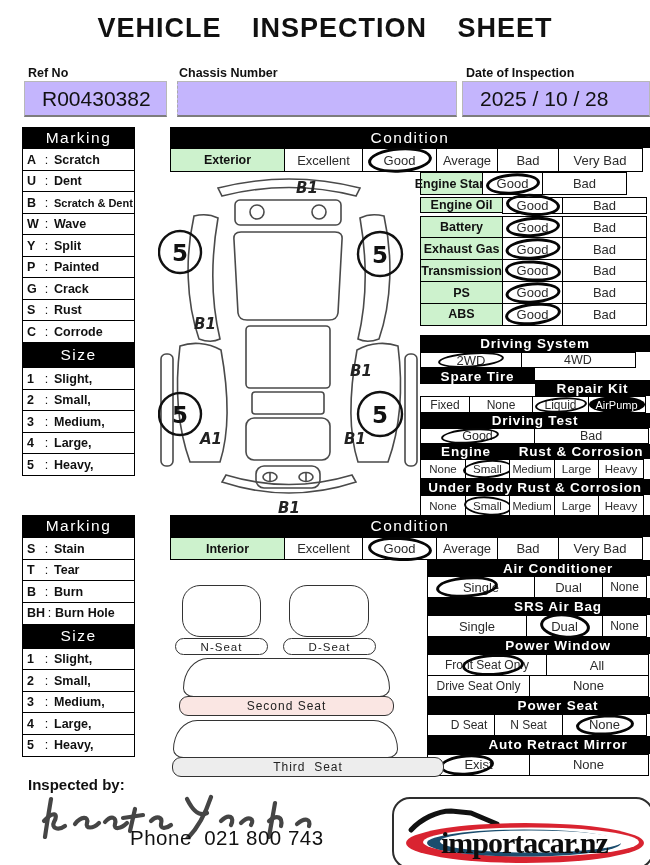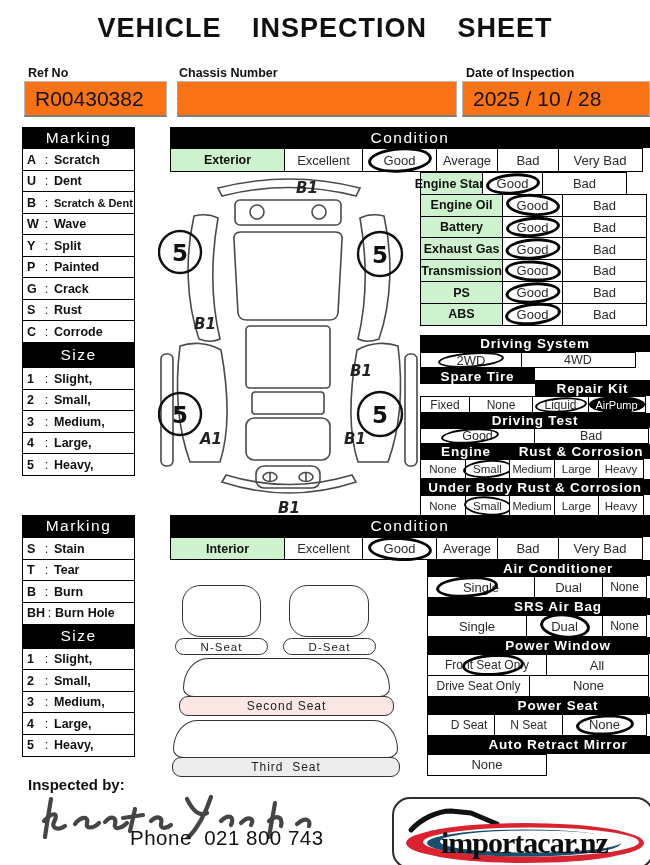--- a/index.html
+++ b/index.html
@@ -31,22 +31,22 @@
   .srow { height:23px; display:flex; align-items:center; background:#fff; border:1.5px solid #000;
           padding-left:4px; font-weight:bold; font-size:12.5px; white-space:nowrap; }
   .srow + .srow { margin-top:-1.5px; }
   .mcode { min-width:15px; }
   .mcolon { width:9px; text-align:center; font-weight:normal; }
   .mdesc { margin-left:3px; }
   .tight .mdesc { font-size:11px; }
 
   .title { text-align:center; font-size:27px; font-weight:bold; letter-spacing:1px; word-spacing:22px; }
   .flabel { font-size:12.5px; font-weight:600; color:#111; }
-  .fieldbox { border:1px solid #b8b8b8; border-bottom:2px solid #7d7d7d; background:#f97316;
-              display:flex; align-items:center; font-size:21px; padding-left:10px; }
+  .fieldbox { border:1px solid #b8b8b8; border-bottom:2px solid #7d7d7d; background:#c4b5fd;
+              display:flex; align-items:center; font-size:21px; padding-left:17px; }
   .seat-back { position:absolute; border:1.6px solid #333; background:#fff; }
   .seat-strip { position:absolute; border:1.6px solid #333; background:#fff; border-radius:9px;
                 display:flex; align-items:center; justify-content:center; font-size:11.5px; letter-spacing:1px; color:#222; }
   .mark-text { font-family:"DejaVu Sans", sans-serif; font-weight:bold; font-style:italic; font-size:15px; fill:#222; }
   .mark-five { font-family:"DejaVu Sans", sans-serif; font-weight:bold; font-size:23px; fill:#111; }
   svg { display:block; }
 </style>
 </head>
 <body>
 
@@ -161,21 +161,21 @@
 
   <div class="abs" style="left:420px;top:172px;width:230px;">
     <div class="cellrow" style="height:23.3px;">
       <div class="cell glabel" style="width:63px;">Engine Start</div>
       <div class="cell" style="width:62px;">
           <span>Good</span>
           <span class="oval" style="width:54px;height:21px;"></span>
         </div>
       <div class="cell" style="width:85px;">Bad</div>
     </div>
-    <div class="cellrow" style="height:23.3px;">
+    <div class="cellrow" style="height:23.3px;align-items:center;">
       <div class="cell glabel" style="width:83px;">Engine Oil</div>
       <div class="cell" style="width:62px;">
           <span>Good</span>
           <span class="oval" style="width:54px;height:22px;transform:translate(-50%,-50%) rotate(4deg);"></span>
         </div>
       <div class="cell" style="width:85px;">Bad</div>
     </div>
     <div class="cellrow" style="height:23.3px;">
       <div class="cell glabel" style="width:83px;">Battery</div>
       <div class="cell" style="width:62px;">
@@ -427,33 +427,37 @@
     <div class="cellrow" style="height:22px;">
       <div class="cell" style="width:68px;font-size:12px;padding-left:16px;">D Seat</div>
       <div class="cell" style="width:70px;font-size:12px;">N Seat</div>
       <div class="cell" style="width:85px;">
           <span>None</span>
           <span class="oval" style="width:58px;height:21px;transform:translate(-50%,-50%) rotate(-3deg);"></span>
         </div>
     </div>
     <div class="bhead" style="height:18px;">Auto Retract Mirror</div>
     <div class="cellrow" style="height:22px;">
+      <div class="cell" style="width:103px;">
+          <span>Exist</span>
+          <span class="oval" style="width:54px;height:21px;transform:translate(calc(-50% - 12px),-50%) rotate(-4deg);"></span>
+        </div>
       <div class="cell" style="width:120px;">None</div>
     </div>
   </div>
 
   <div class="abs" style="left:172px;top:585px;width:248px;height:196px;">
     <div class="seat-back" style="left:10px;top:0;width:79px;height:52px;border-radius:18px;"></div>
     <div class="seat-back" style="left:117px;top:0;width:80px;height:52px;border-radius:18px;"></div>
     <div class="seat-strip" style="left:3px;top:53px;width:93px;height:17px;">N-Seat</div>
     <div class="seat-strip" style="left:111px;top:53px;width:93px;height:17px;">D-Seat</div>
     <div class="seat-back" style="left:11px;top:73px;width:207px;height:39px;border-radius:28px 28px 12px 12px / 34px 34px 10px 10px;"></div>
     <div class="seat-strip" style="left:7px;top:111px;width:215px;height:20px;background:#fae6e3;font-size:12px;">Second Seat</div>
     <div class="seat-back" style="left:1px;top:135px;width:225px;height:38px;border-radius:28px 28px 12px 12px / 34px 34px 10px 10px;"></div>
-    <div class="seat-strip" style="left:0;top:172px;width:228px;height:20px;background:#ededed;font-size:12px;white-space:pre;">Third  Seat</div>
+    <div class="seat-strip" style="left:0;top:172px;width:272px;height:20px;background:#ededed;font-size:12px;white-space:pre;">Third  Seat</div>
   </div>
 
   <div class="abs" style="left:28px;top:776px;font-size:15px;font-weight:bold;">Inspected by:</div>
 
   <svg class="abs" style="left:35px;top:791px;" width="340" height="48" viewBox="0 0 340 48" fill="none" stroke="#454545" stroke-width="4.2" stroke-linecap="round">
     <path d="M16,8 C14,20 12,32 10,46"></path>
     <path d="M9,30 C18,20 24,22 19,31 C16,37 23,40 30,35"></path>
     <path d="M40,33 C46,25 54,25 52,32 C50,38 58,38 64,32"></path>
     <path d="M70,31 C76,24 82,26 80,33 C78,39 86,38 92,32"></path>
     <path d="M100,18 L95,40"></path>

